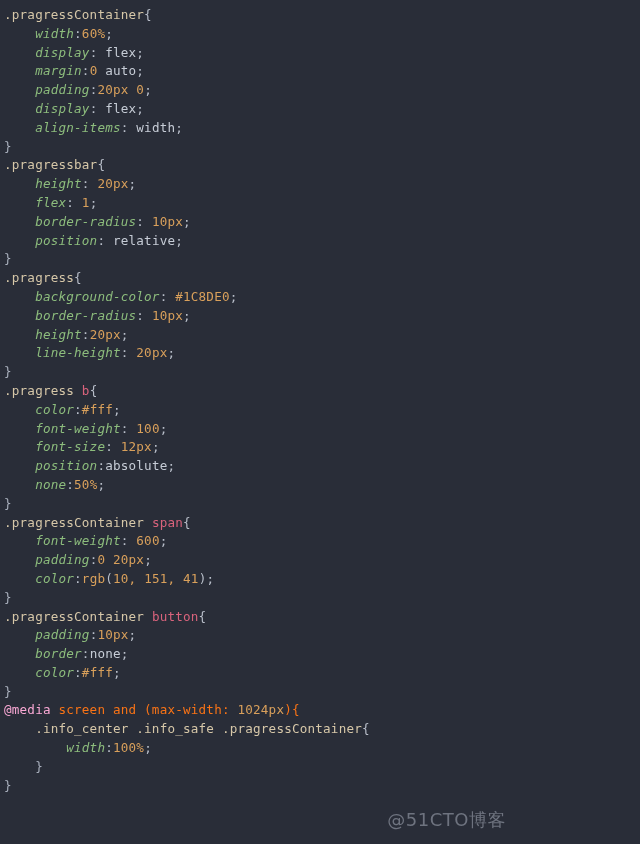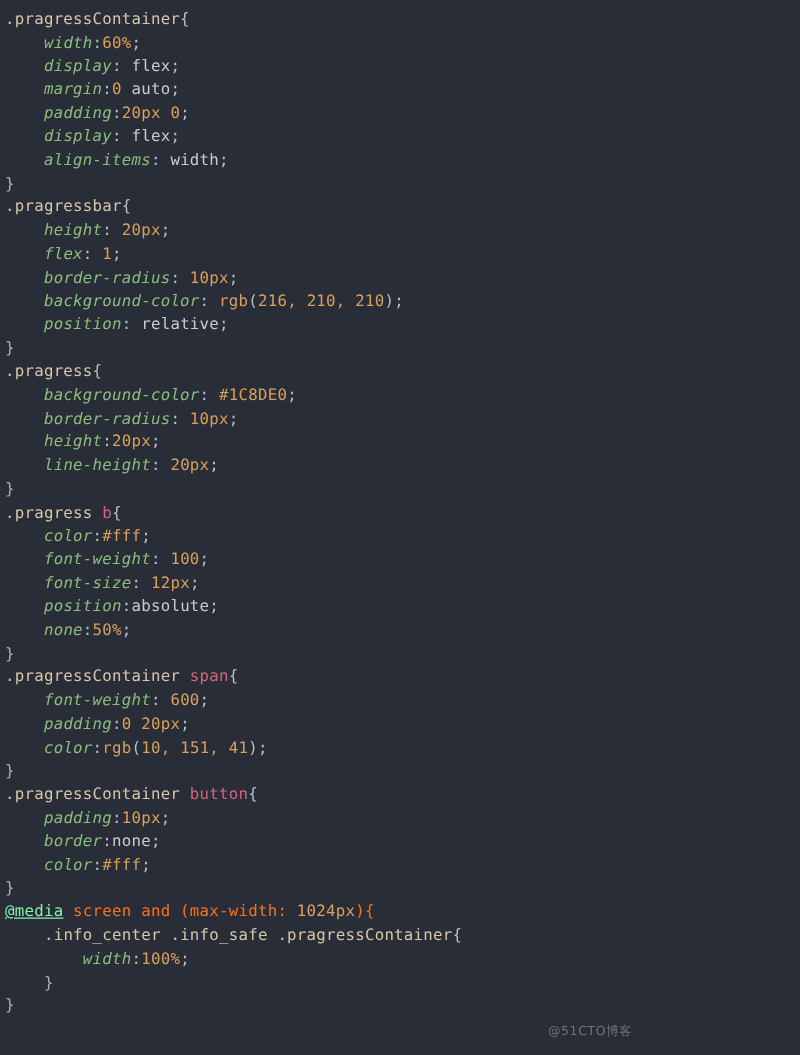--- a/index.html
+++ b/index.html
@@ -30,30 +30,30 @@
     padding-left: 4px;
   }
   
   .t-sel       { color: #d6c7a8; }   
   .t-tag       { color: #d9637c; }   
   .t-prop      { color: #8dbd7d; font-style: italic; }   
   .t-val       { color: #c6ccd6; }   
   .t-num       { color: #d9a05b; }   
   .t-fn        { color: #d9a05b; }   
   .t-punc      { color: #b9bfca; }   
-  .t-at        { color: #86efac; text-decoration: underline; }   
+  .t-at        { color: #f9a8d4; }   
   .t-plain     { color: #f97316; }
   .t-brace     { color: #a9b0bd; }
 
   #watermark {
     position: absolute;
     right: 18px;
     bottom: 12px;
     font-family: "DejaVu Sans", "Liberation Sans", sans-serif;
-    font-size: 10px;
+    font-size: 18px;
     color: #6e737f;
     letter-spacing: 0.5px;
     user-select: none;
   }
 </style>
 </head>
 <body>
 
 <div id="code-editor">
   <div id="code-lines">
@@ -62,21 +62,20 @@
       <div class="code-line"><span class="t-plain">    </span><span class="t-prop">display</span><span class="t-punc">: </span><span class="t-val">flex</span><span class="t-punc">;</span></div>
       <div class="code-line"><span class="t-plain">    </span><span class="t-prop">margin</span><span class="t-punc">:</span><span class="t-num">0</span><span class="t-val"> auto</span><span class="t-punc">;</span></div>
       <div class="code-line"><span class="t-plain">    </span><span class="t-prop">padding</span><span class="t-punc">:</span><span class="t-num">20px 0</span><span class="t-punc">;</span></div>
       <div class="code-line"><span class="t-plain">    </span><span class="t-prop">display</span><span class="t-punc">: </span><span class="t-val">flex</span><span class="t-punc">;</span></div>
       <div class="code-line"><span class="t-plain">    </span><span class="t-prop">align-items</span><span class="t-punc">: </span><span class="t-val">width</span><span class="t-punc">;</span></div>
       <div class="code-line"><span class="t-brace">}</span></div>
       <div class="code-line"><span class="t-sel">.pragressbar</span><span class="t-punc">{</span></div>
       <div class="code-line"><span class="t-plain">    </span><span class="t-prop">height</span><span class="t-punc">: </span><span class="t-num">20px</span><span class="t-punc">;</span></div>
       <div class="code-line"><span class="t-plain">    </span><span class="t-prop">flex</span><span class="t-punc">: </span><span class="t-num">1</span><span class="t-punc">;</span></div>
       <div class="code-line"><span class="t-plain">    </span><span class="t-prop">border-radius</span><span class="t-punc">: </span><span class="t-num">10px</span><span class="t-punc">;</span></div>
-      <div class="code-line"><span class="t-plain">    </span><span class="t-prop">background-color</span><span class="t-punc">: </span><span class="t-fn">rgb</span><span class="t-punc">(</span><span class="t-num">216, 210, 210</span><span class="t-punc">);</span></div>
       <div class="code-line"><span class="t-plain">    </span><span class="t-prop">position</span><span class="t-punc">: </span><span class="t-val">relative</span><span class="t-punc">;</span></div>
       <div class="code-line"><span class="t-brace">}</span></div>
       <div class="code-line"><span class="t-sel">.pragress</span><span class="t-punc">{</span></div>
       <div class="code-line"><span class="t-plain">    </span><span class="t-prop">background-color</span><span class="t-punc">: </span><span class="t-num">#1C8DE0</span><span class="t-punc">;</span></div>
       <div class="code-line"><span class="t-plain">    </span><span class="t-prop">border-radius</span><span class="t-punc">: </span><span class="t-num">10px</span><span class="t-punc">;</span></div>
       <div class="code-line"><span class="t-plain">    </span><span class="t-prop">height</span><span class="t-punc">:</span><span class="t-num">20px</span><span class="t-punc">;</span></div>
       <div class="code-line"><span class="t-plain">    </span><span class="t-prop">line-height</span><span class="t-punc">: </span><span class="t-num">20px</span><span class="t-punc">;</span></div>
       <div class="code-line"><span class="t-brace">}</span></div>
       <div class="code-line"><span class="t-sel">.pragress </span><span class="t-tag">b</span><span class="t-punc">{</span></div>
       <div class="code-line"><span class="t-plain">    </span><span class="t-prop">color</span><span class="t-punc">:</span><span class="t-num">#fff</span><span class="t-punc">;</span></div>

